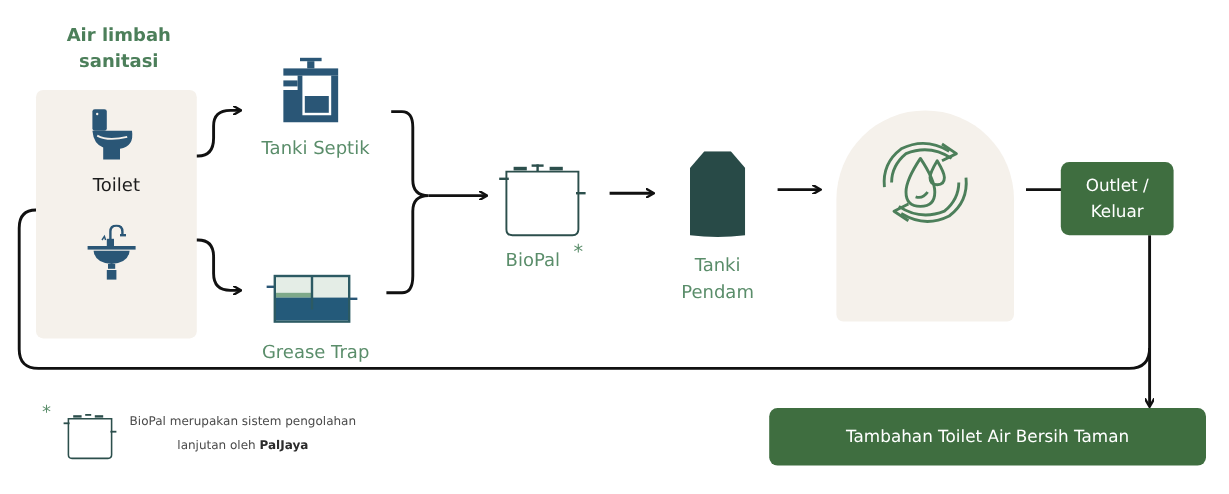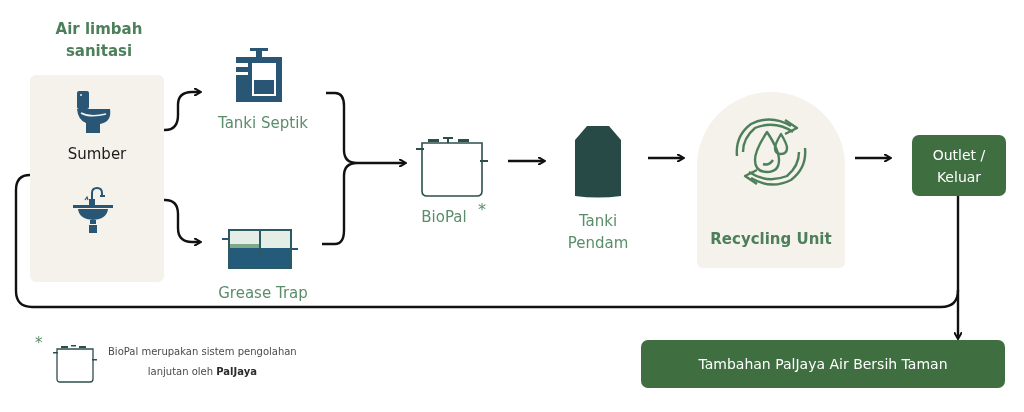--- a/index.html
+++ b/index.html
@@ -48,21 +48,21 @@
 <div class="abs title-green" style="left:40px;top:18px;width:118px;">Air limbah sanitasi</div>
 <div class="abs panel" style="left:30px;top:75px;width:134px;height:207px;">
   <div class="abs" style="left:46px;top:15px;">
     <svg width="36" height="44" viewBox="0 0 36 44">
       <rect x="1" y="1" width="12" height="18" rx="2" fill="#2a5676"></rect>
       <circle cx="5" cy="5" r="1" fill="#f5f1eb"></circle>
       <path d="M1,19 L34,19 Q36,32 24,34 L24,43 L10,43 L10,33 Q2,30 1,19 Z" fill="#2a5676"></path>
       <path d="M5,23 Q14,28 30,24" stroke="#f5f1eb" stroke-width="1.5" fill="none"></path>
     </svg>
   </div>
-  <div class="abs lbl dark" style="left:0;top:68px;width:134px;">Sumber</div>
+  <div class="abs lbl dark" style="left:0;top:68px;width:134px;">Toilet</div>
   <div class="abs" style="left:42px;top:112px;">
     <svg width="42" height="48" viewBox="0 0 42 48">
       <path d="M20,16 L20,6 Q20,1 25,1 Q30,1 30,6 L30,8" stroke="#2a5676" stroke-width="2" fill="none"></path>
       <rect x="28" y="8" width="5" height="2" fill="#2a5676"></rect>
       <path d="M13,13 L15,10 L16,13" stroke="#2a5676" stroke-width="1.2" fill="none"></path>
       <rect x="17" y="12" width="6" height="6" fill="#2a5676"></rect>
       <rect x="1" y="18" width="40" height="3" fill="#2a5676"></rect>
       <path d="M6,22 L36,22 Q35,32 21,33 Q7,32 6,22 Z" fill="#2a5676"></path>
       <rect x="18" y="33" width="6" height="4" fill="#2a5676"></rect>
       <rect x="17" y="38" width="8" height="8" fill="#2a5676"></rect>
@@ -123,30 +123,29 @@
       <path d="M62,20 Q44,8 24,16 Q12,26 12,40"></path>
       <path d="M54,8 L66,16 L54,22"></path>
       <path d="M20,66 Q40,78 60,68 Q76,56 74,36"></path>
       <path d="M18,60 Q36,72 56,64 Q68,54 68,40"></path>
       <path d="M26,72 L14,64 L26,58"></path>
       <path d="M36,20 Q24,38 24,48 Q24,60 36,60 Q48,60 48,48 Q48,38 36,20 Z"></path>
       <path d="M50,22 Q44,32 44,36 Q44,42 50,42 Q56,42 56,36 Q56,32 50,22 Z"></path>
       <path d="M32,52 Q38,54 42,48"></path>
     </svg>
   </div>
-  <div class="abs title-green" style="left:0;top:136px;width:148px;">Recycling Unit</div>
 </div>
 
-<div class="abs gbox" style="left:912px;top:135px;width:94px;height:61px;flex-direction:column;font-size:14px;line-height:22px;">
+<div class="abs gbox" style="left:884px;top:135px;width:94px;height:61px;flex-direction:column;font-size:14px;line-height:22px;">
   <span>Outlet /</span>
   <span>Keluar</span>
 </div>
 
 <div class="abs gbox" style="left:641px;top:340px;width:364px;height:48px;font-size:14px;">
-  <span>Tambahan PalJaya Air Bersih Taman</span>
+  <span>Tambahan Toilet Air Bersih Taman</span>
 </div>
 
 <div class="abs green-t" style="left:35px;top:334px;font-size:15px;">*</div>
 <div class="abs" style="left:52px;top:344px;">
   <svg width="46" height="40" viewBox="0 0 46 40">
     <rect x="9" y="2" width="7" height="2" fill="#2c4f4c"></rect>
     <rect x="27" y="2" width="7" height="2" fill="#2c4f4c"></rect>
     <rect x="19" y="1" width="5" height="1.5" fill="#2c4f4c"></rect>
     <path d="M5,5 L41,5 L41,35 Q41,38 38,38 L8,38 Q5,38 5,35 Z" fill="#fff" stroke="#2c4f4c" stroke-width="1.3"></path>
     <rect x="1" y="8" width="5" height="1.5" fill="#2c4f4c"></rect>

